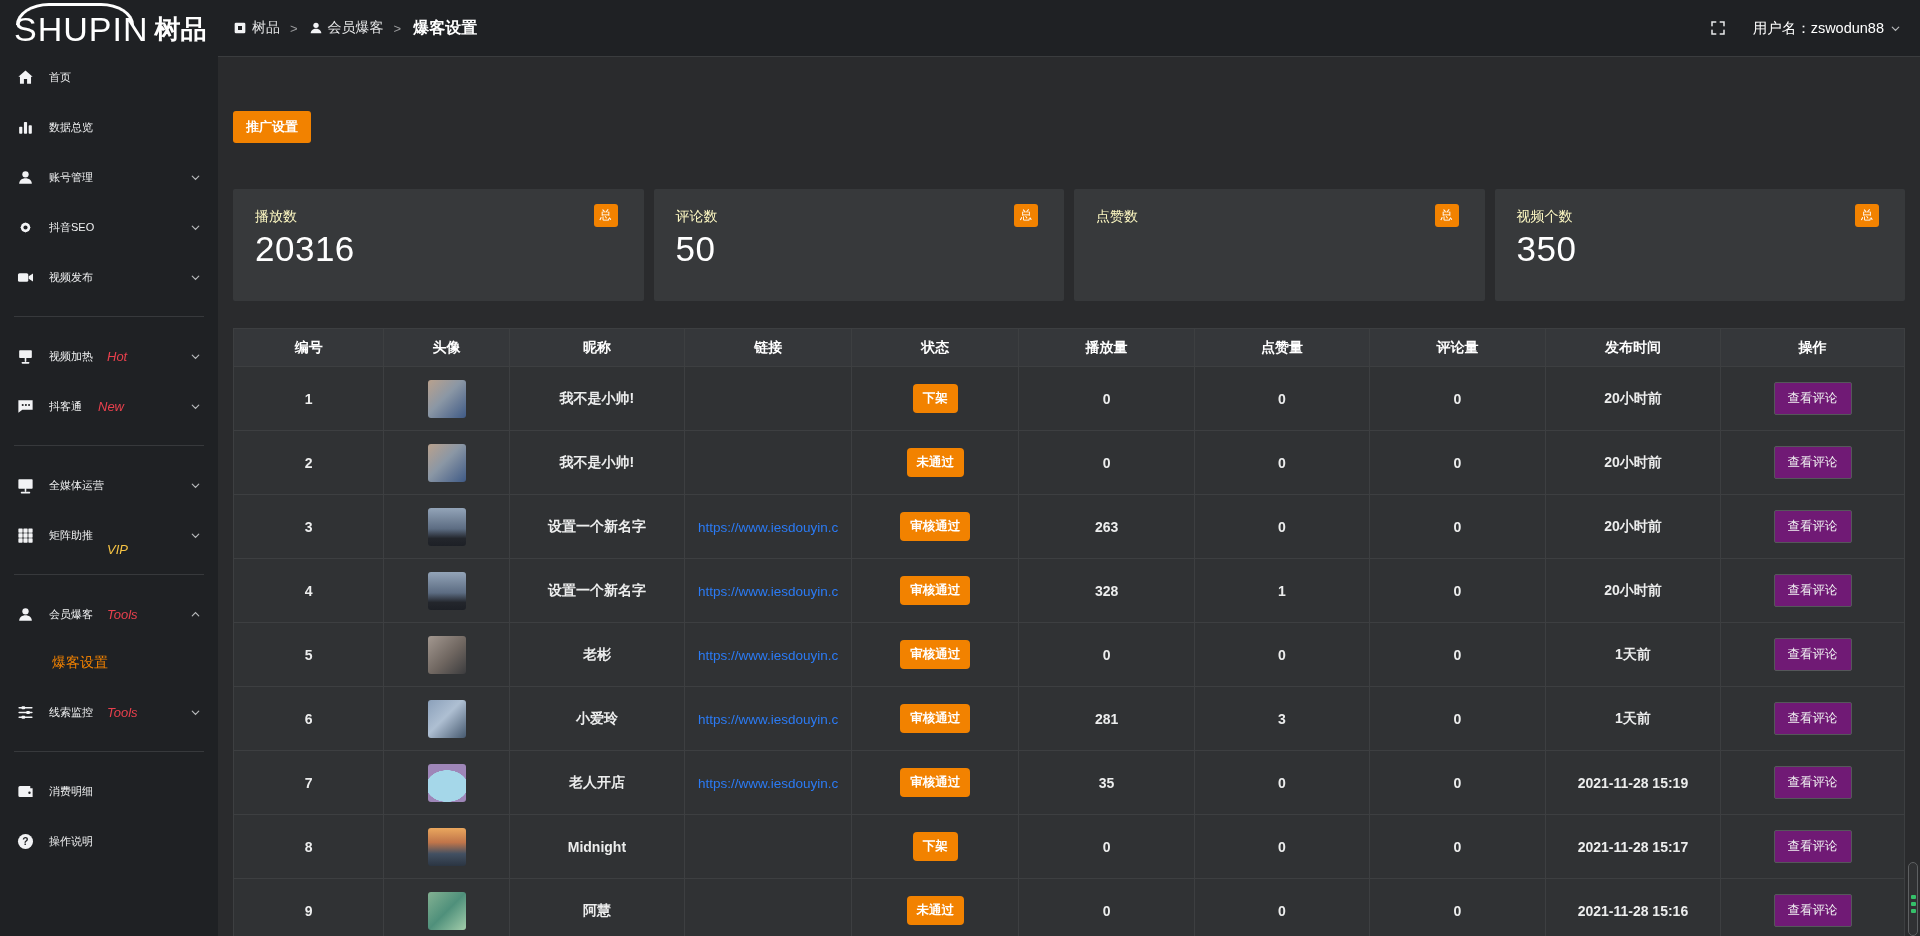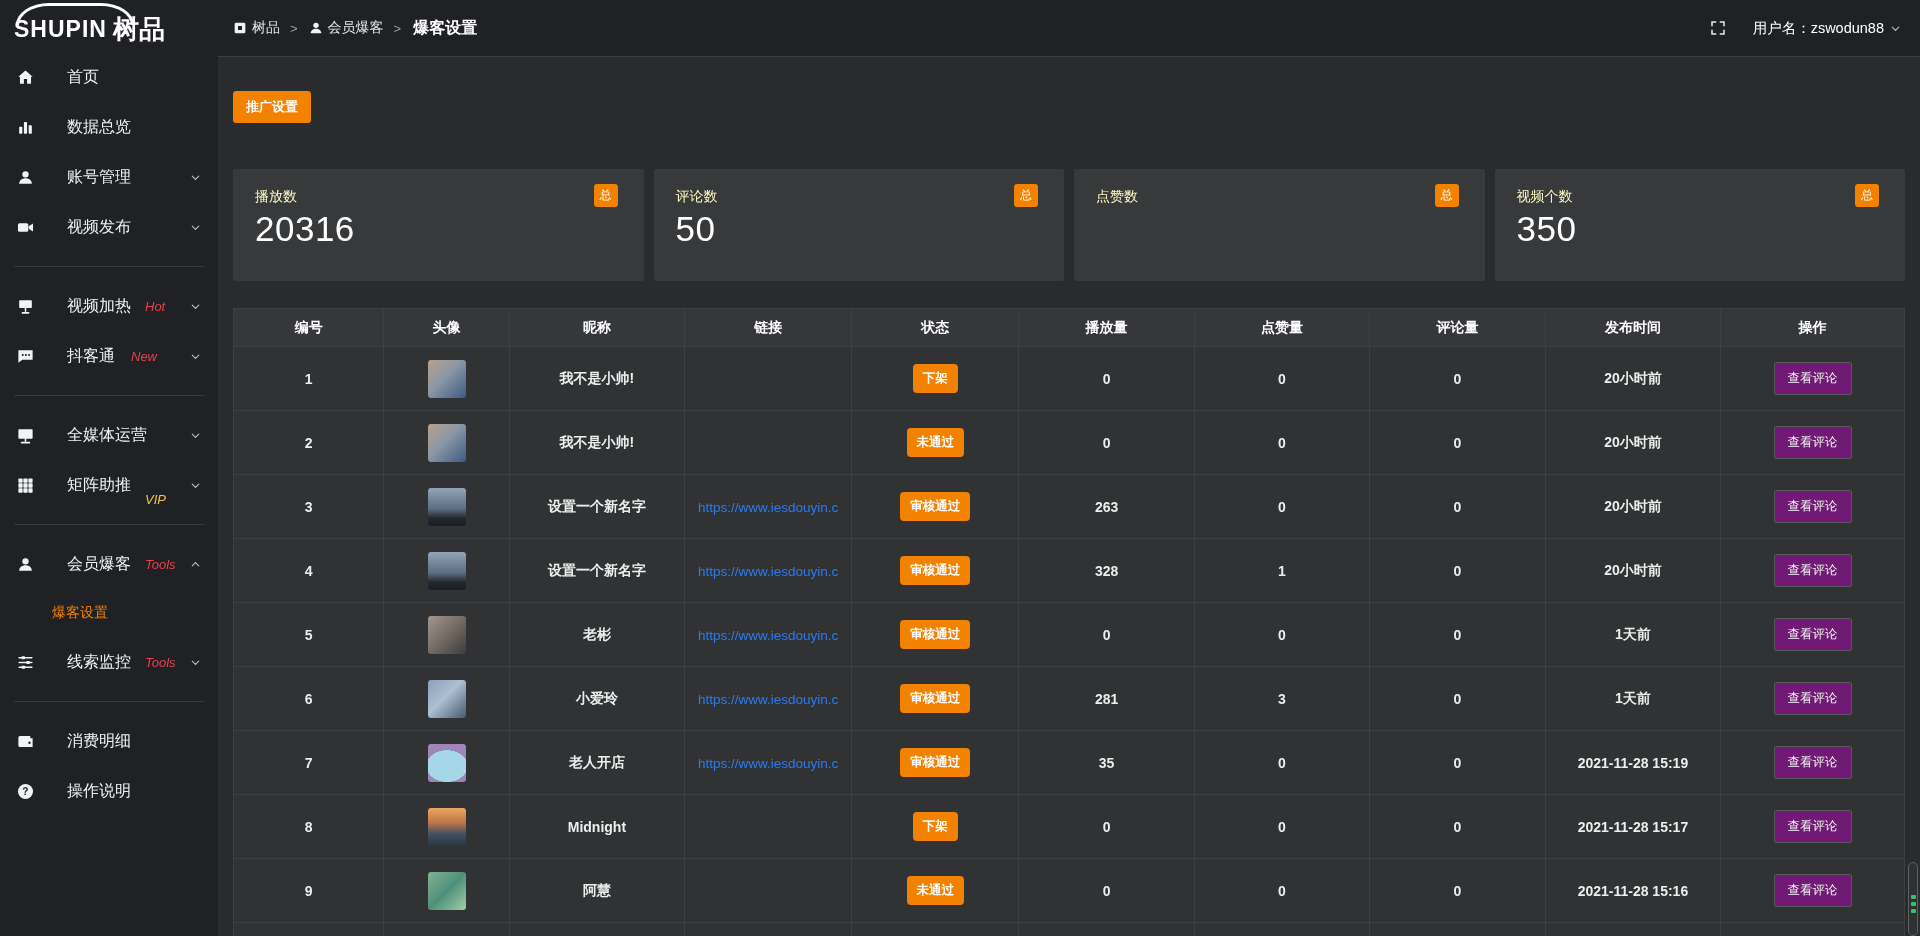--- a/index.html
+++ b/index.html
@@ -4,27 +4,27 @@
 <style>
   * { margin:0; padding:0; box-sizing:border-box; }
   html,body { width:1920px; height:936px; overflow:hidden; background:#2a2b2d;
     font-family:"Liberation Sans","DejaVu Sans",sans-serif; color:#e9eaeb; }
 
   
   .sidebar { position:absolute; left:0; top:0; width:218px; height:936px; background:#1f2124; z-index:5; }
   .logo { height:48px; display:flex; align-items:center; padding-left:14px; position:relative; cursor:pointer; }
   .logo-arc { position:absolute; left:16px; top:3px; width:118px; height:22px;
     border:3px solid #fff; border-bottom:none; border-radius:60px 60px 0 0 / 40px 40px 0 0; }
-  .logo-en { font-size:23px; font-weight:bold; color:#fff; letter-spacing:1px; margin-top:10px; }
+  .logo-en { font-size:34px; font-weight:normal; color:#fff; letter-spacing:1px; margin-top:10px; }
   .logo-cn { font-size:26px; font-weight:bold; color:#fff; margin:10px 0 0 6px; }
   .side-nav { margin-top:4px; }
   .side-item { height:50px; display:flex; align-items:center; padding:0 16px; cursor:pointer; }
   .side-item .icon { width:19px; height:19px; display:inline-flex; }
   .icon svg { width:100%; height:100%; fill:#f2f3f5; }
-  .side-label { font-size:16px; color:#f0f1f2; margin-left:32px; }
+  .side-label { font-size:11px; color:#f0f1f2; margin-left:14px; }
   .side-badge { font-size:13px; font-weight:normal; font-style:italic; margin-left:14px; }
   .side-chevron { margin-left:auto; width:13px; height:13px; display:inline-flex; }
   .side-chevron svg { width:13px; height:13px; }
   .side-divider { height:1px; background:#37393c; margin:14px 14px; }
   .sub-item { height:48px; display:flex; align-items:center; padding-left:52px; font-size:14px; color:#e2e3e4; cursor:pointer; }
   .sub-item.active { color:#f28200; }
 
   
   .topbar { position:absolute; left:218px; right:0; top:0; height:57px; background:#1f2124;
     border-bottom:1px solid #3a3c3e; display:flex; align-items:center; padding:0 18px 0 14px; z-index:4; }
@@ -36,21 +36,21 @@
   .crumb-sep { color:#9a9b9d; font-size:13px; margin:0 10px; }
   .top-right { margin-left:auto; display:flex; align-items:center; }
   .fs-btn { width:18px; height:18px; margin-right:26px; cursor:pointer; display:inline-flex; }
   .fs-btn svg { width:18px; height:18px; }
   .user-box { display:flex; align-items:center; cursor:pointer; }
   .user-label, .user-name { font-size:14.5px; color:#fff; }
   .user-caret { width:13px; height:13px; margin-left:5px; display:inline-flex; }
 
   
   .content { position:absolute; left:218px; top:57px; width:1702px; height:879px; }
-  .promo-btn { display:inline-block; margin:34px 0 0 15px; background:#f28200; color:#fff; border:none;
+  .promo-btn { display:inline-block; margin:54px 0 0 15px; background:#f28200; color:#fff; border:none;
     font-size:13px; font-weight:bold; padding:7px 13px; border-radius:3px; cursor:pointer;
     font-family:"Liberation Sans","DejaVu Sans",sans-serif; }
 
   .cards { display:grid; grid-template-columns:repeat(4,1fr); gap:10px; margin:46px 15px 0 15px; }
   .card { background:#37393b; height:112px; border-radius:2px; position:relative; padding:19px 22px; }
   .card-label { font-size:14px; color:#fef9c3; }
   .card-value { font-size:35px; color:#fff; margin-top:3px; letter-spacing:0.5px; }
   .card-badge { position:absolute; top:15px; right:26px; background:#f28200; color:#fff;
     font-size:12px; padding:3px 6px; border-radius:3px; }
 
@@ -112,20 +112,36 @@
         <span class="side-label">数据总览</span>
       </div>
       <div class="side-item">
         <span class="icon">
           <svg viewBox="0 0 24 24" xmlns="http://www.w3.org/2000/svg">
             <circle cx="12" cy="8" r="4"></circle>
             <path d="M4 20c0-4.4 3.6-7 8-7s8 2.6 8 7z"></path>
           </svg>
         </span>
         <span class="side-label">账号管理</span>
+        <span class="side-chevron">
+          <svg viewBox="0 0 24 24" xmlns="http://www.w3.org/2000/svg">
+            <path d="M6 9.5l6 6 6-6" fill="none" stroke="#b7b9bb" stroke-width="2.2" stroke-linecap="round"></path>
+          </svg>
+        </span>
+      </div>
+      <div class="side-item">
+        <span class="icon">
+          <svg viewBox="0 0 24 24" xmlns="http://www.w3.org/2000/svg">
+            <rect x="7.5" y="7.5" width="9" height="9" transform="rotate(45 12 12)"></rect>
+            <rect x="7.5" y="7.5" width="9" height="9"></rect>
+            <circle cx="12" cy="12" r="6"></circle>
+            <circle cx="12" cy="12" r="2.6" fill="#1f2124"></circle>
+          </svg>
+        </span>
+        <span class="side-label">抖音SEO</span>
         <span class="side-chevron">
           <svg viewBox="0 0 24 24" xmlns="http://www.w3.org/2000/svg">
             <path d="M6 9.5l6 6 6-6" fill="none" stroke="#b7b9bb" stroke-width="2.2" stroke-linecap="round"></path>
           </svg>
         </span>
       </div>
       <div class="side-item">
         <span class="icon">
           <svg viewBox="0 0 24 24" xmlns="http://www.w3.org/2000/svg">
             <rect x="2.5" y="6.5" width="13" height="11" rx="2"></rect>

